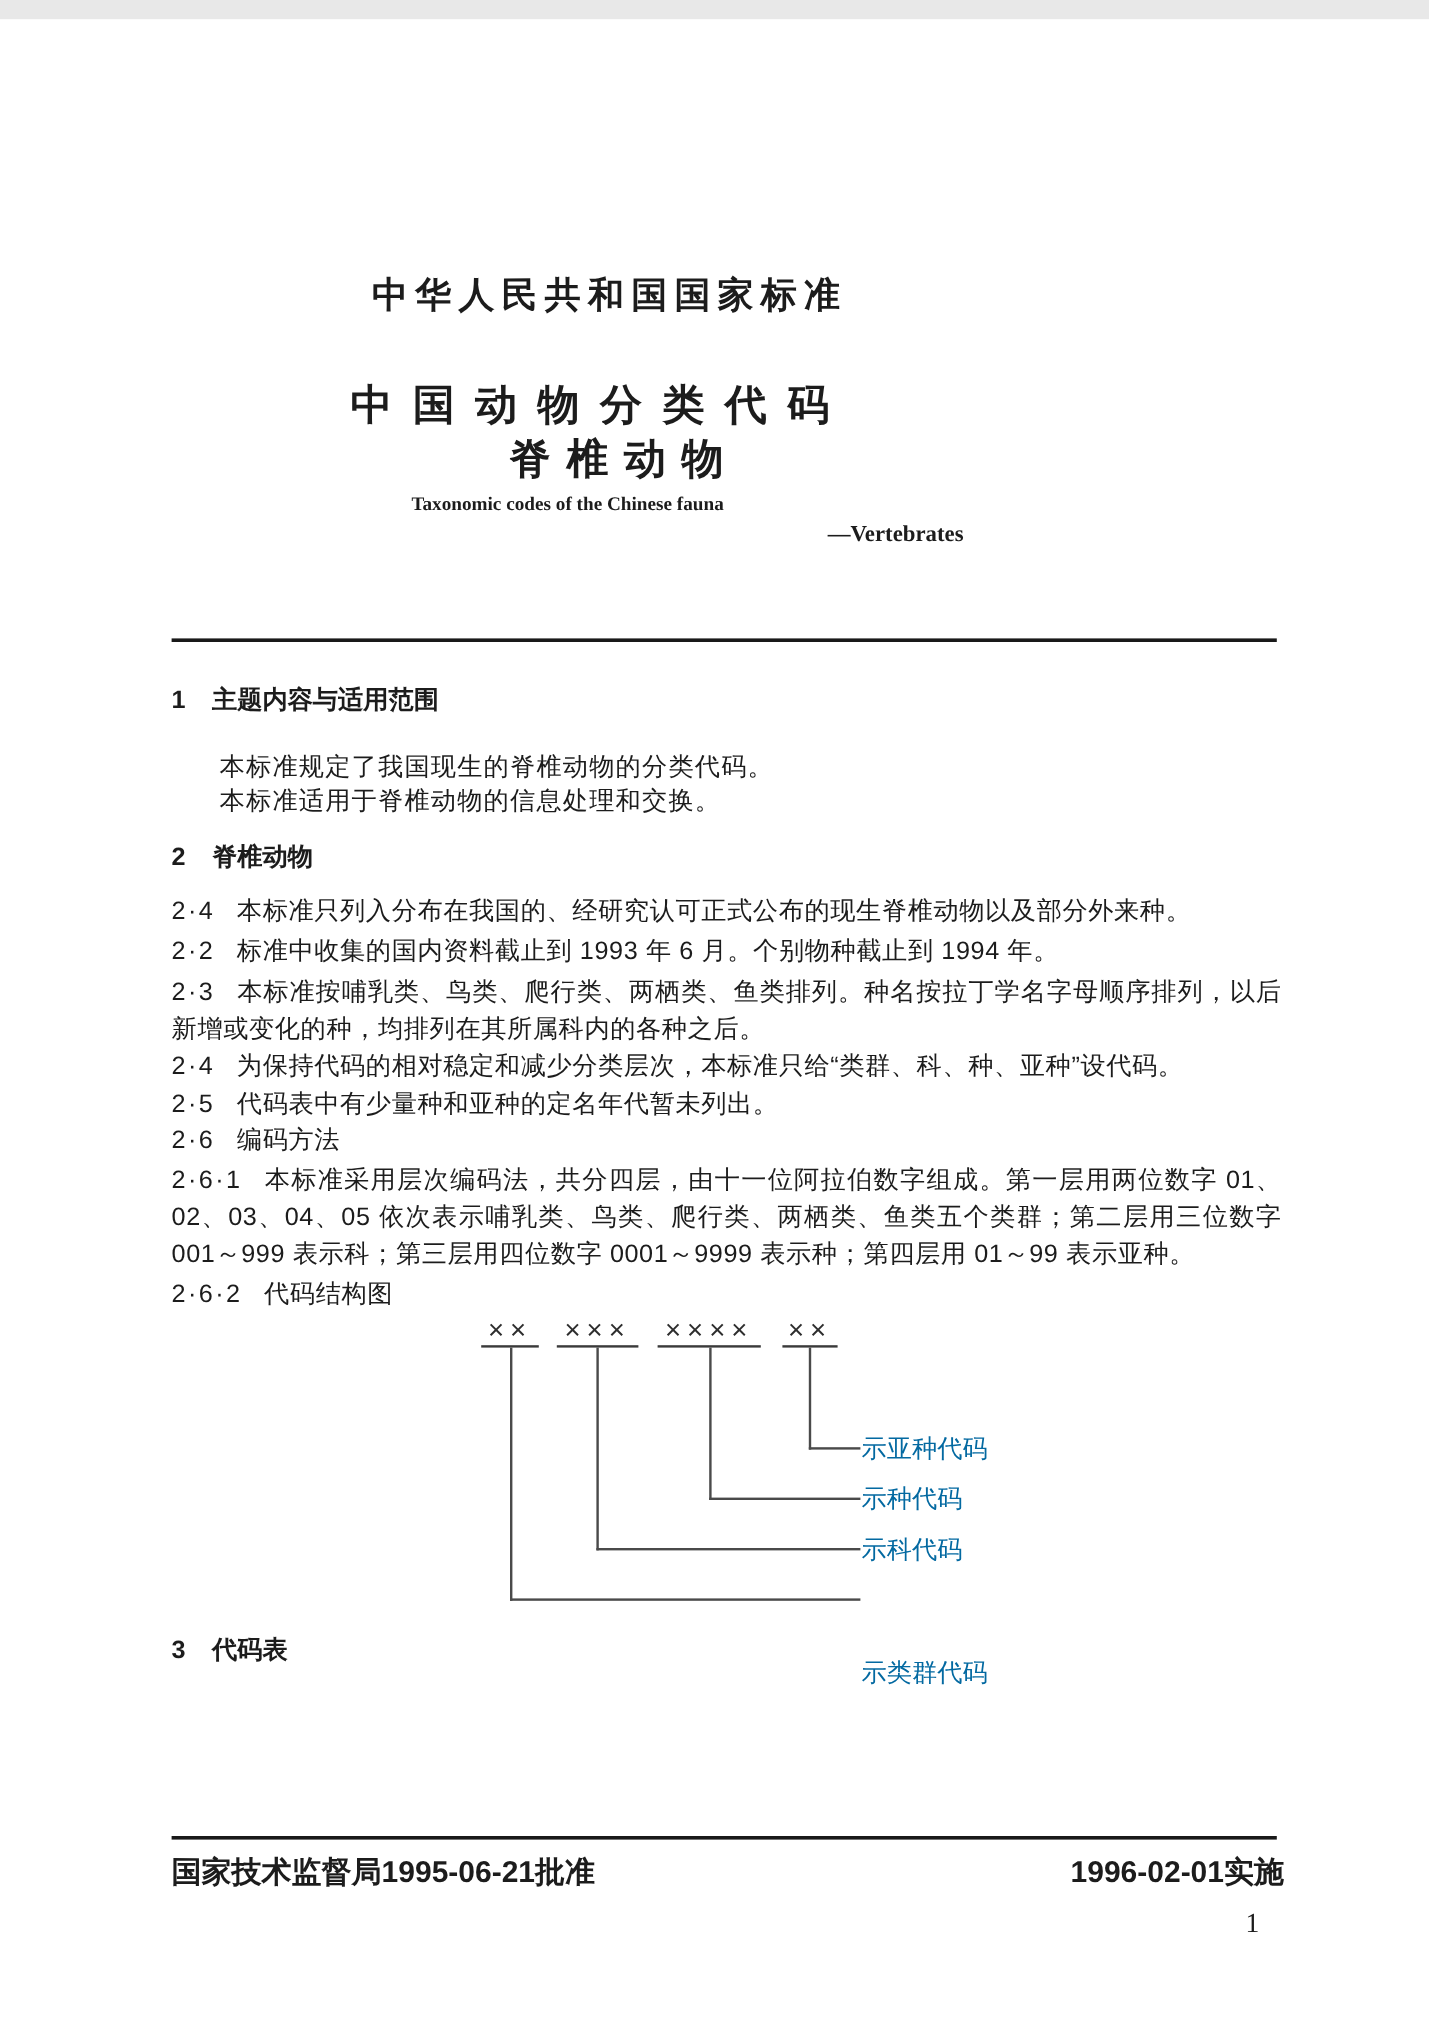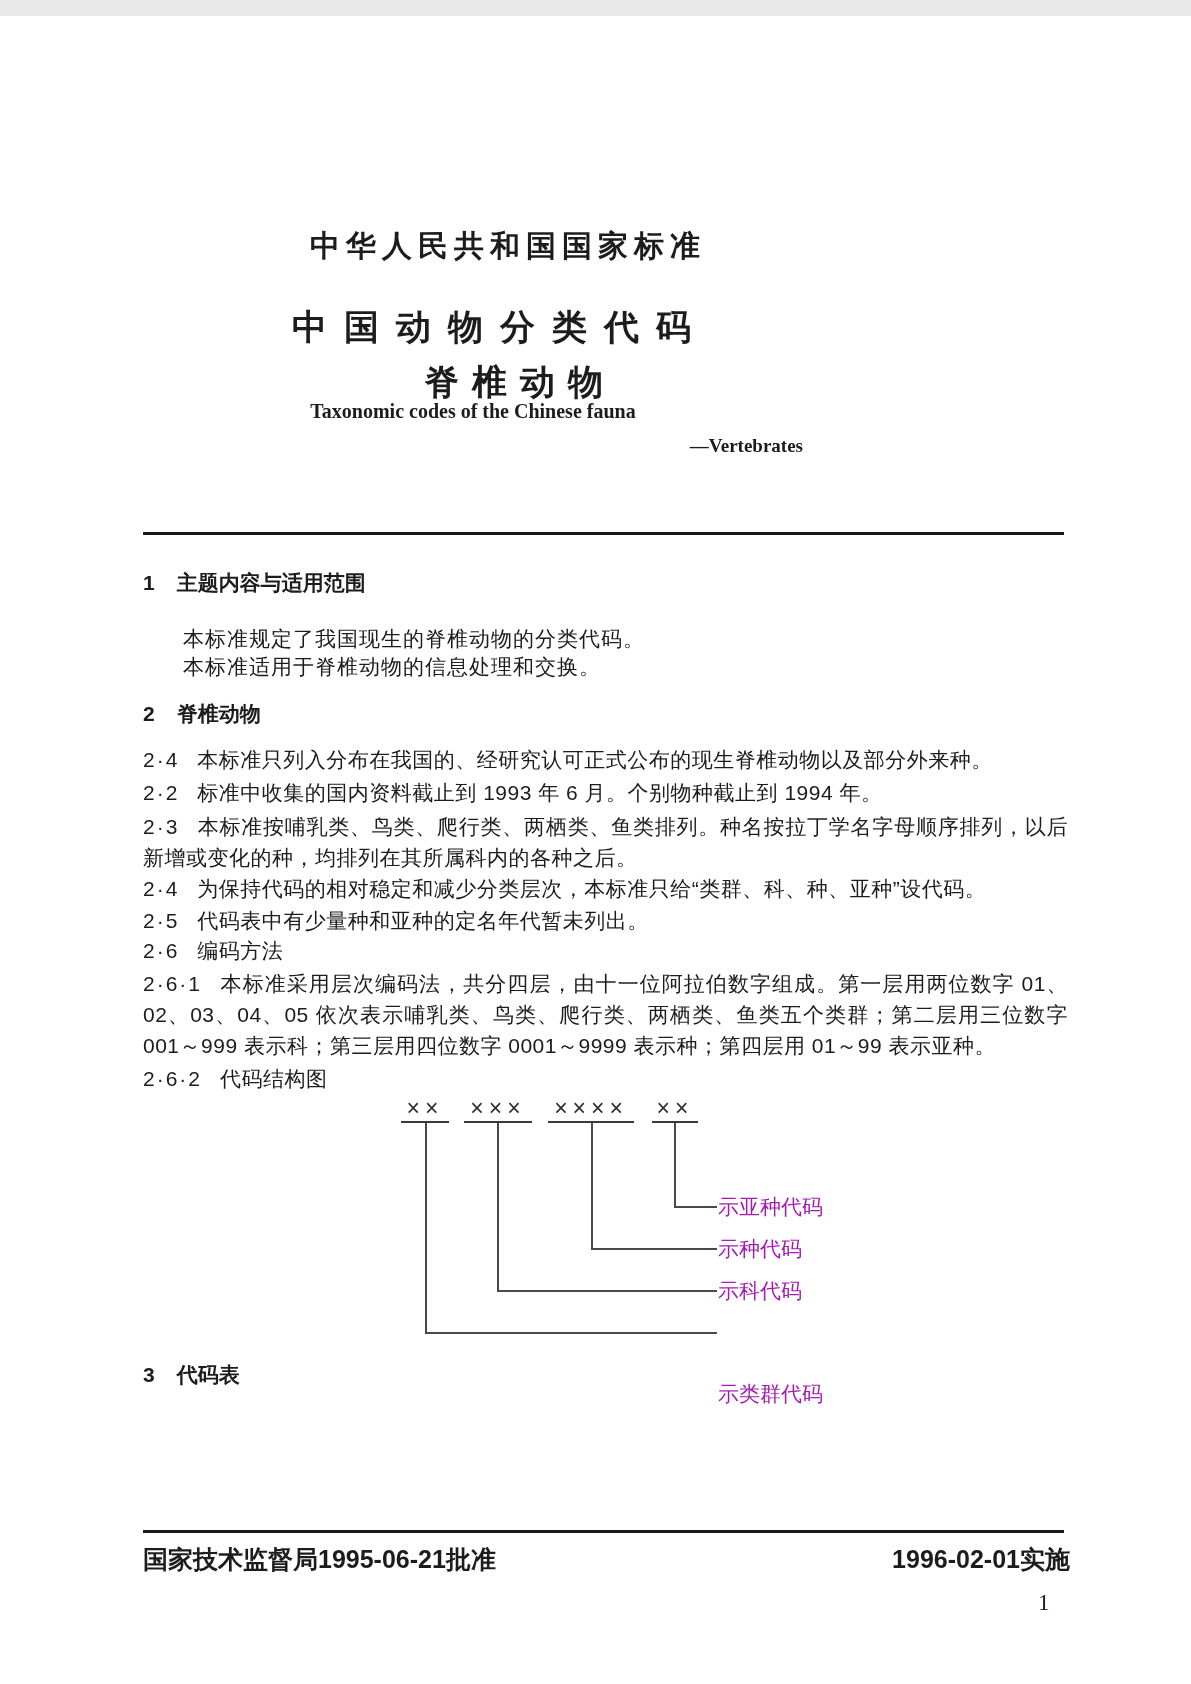--- a/index.html
+++ b/index.html
@@ -15,38 +15,38 @@
   }
   .abs { position: absolute; }
 
   
   .std-label {
     top: 210px; left: 310px;
     font-size: 30px; font-weight: bold; letter-spacing: 6px;
     white-space: nowrap;
   }
   .title-l1 {
-    top: 288px; left: 292px;
+    top: 298px; left: 292px;
     font-size: 35px; font-weight: bold; letter-spacing: 17px;
     white-space: nowrap;
   }
   .title-l2 {
     top: 343px; left: 424px;
     font-size: 35px; font-weight: bold; letter-spacing: 13px;
     white-space: nowrap;
   }
   .std-number {
     top: 322px; left: 831px;
     font-size: 27px; font-weight: bold; letter-spacing: 1px;
     white-space: nowrap;
   }
   .en-title {
-    top: 384px; left: 143px; width: 660px; text-align: center;
+    top: 396px; left: 143px; width: 660px; text-align: center;
     font-family: "Liberation Serif", serif;
-    font-size: 20px; font-weight: bold; white-space: nowrap;
+    font-size: 16px; font-weight: bold; white-space: nowrap;
   }
   .en-subtitle {
     top: 419px; left: 143px; width: 660px; text-align: right;
     font-family: "Liberation Serif", serif;
     font-size: 19px; font-weight: bold; white-space: nowrap;
   }
   .rule {
     left: 143px; width: 921px; height: 3px; background: #191919;
   }
   .rule-top { top: 516px; }
@@ -82,21 +82,21 @@
   .connector {
     position: absolute; top: 1107px;
     border-left: 2px solid #4a4a4a;
     border-bottom: 2px solid #4a4a4a;
   }
   .c-group      { left: 425px; width: 290px; height: 209px; }
   .c-family     { left: 497px; width: 218px; height: 167px; }
   .c-species    { left: 591px; width: 124px; height: 125px; }
   .c-subspecies { left: 674px; width: 41px;  height: 83px;  }
   .dlabel {
-    left: 718px; font-size: 21px; white-space: nowrap; color: #a21caf;
+    left: 718px; font-size: 21px; white-space: nowrap; color: #0369a1;
   }
   .dl-subspecies { top: 1177px; }
   .dl-species    { top: 1219px; }
   .dl-family     { top: 1261px; }
   .dl-group      { top: 1364px; }
 
   
   .foot-left {
     top: 1527px; left: 143px;
     font-size: 25px; font-weight: bold; white-space: nowrap;

